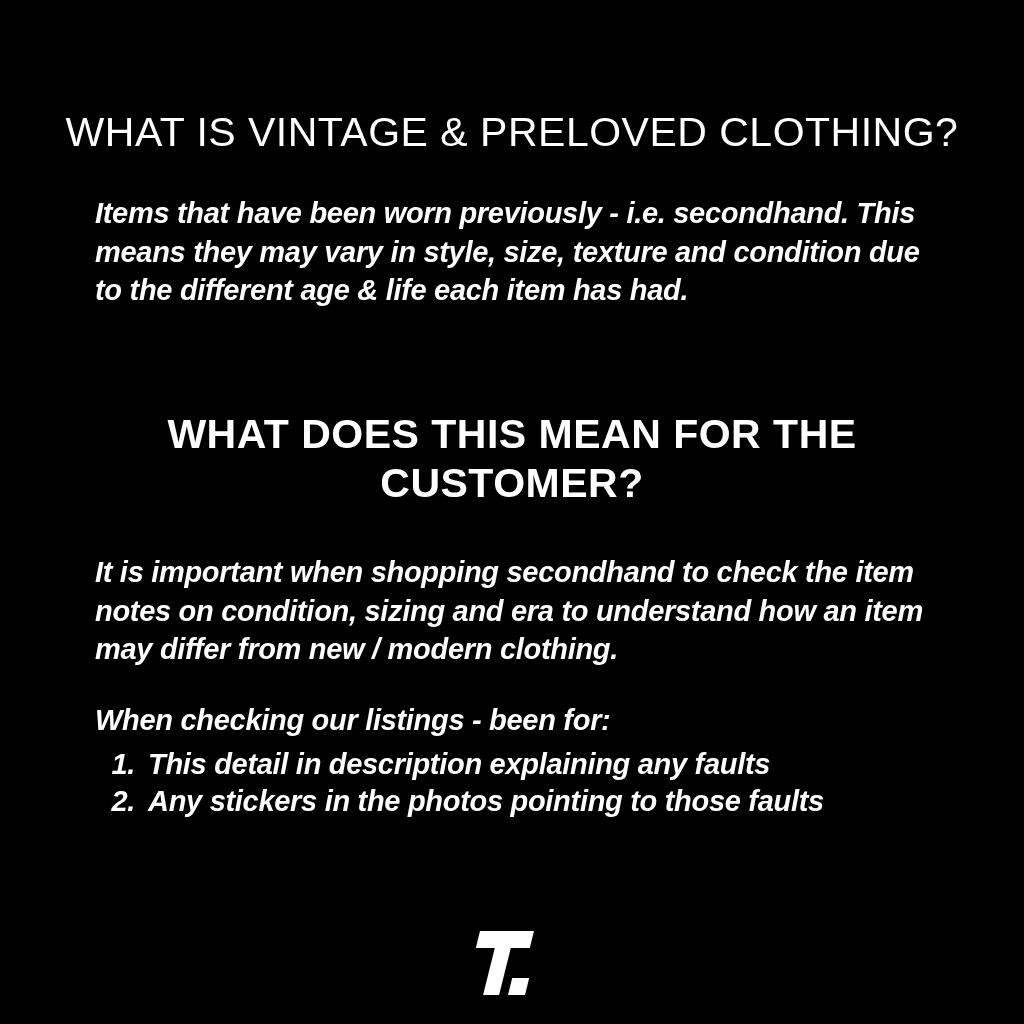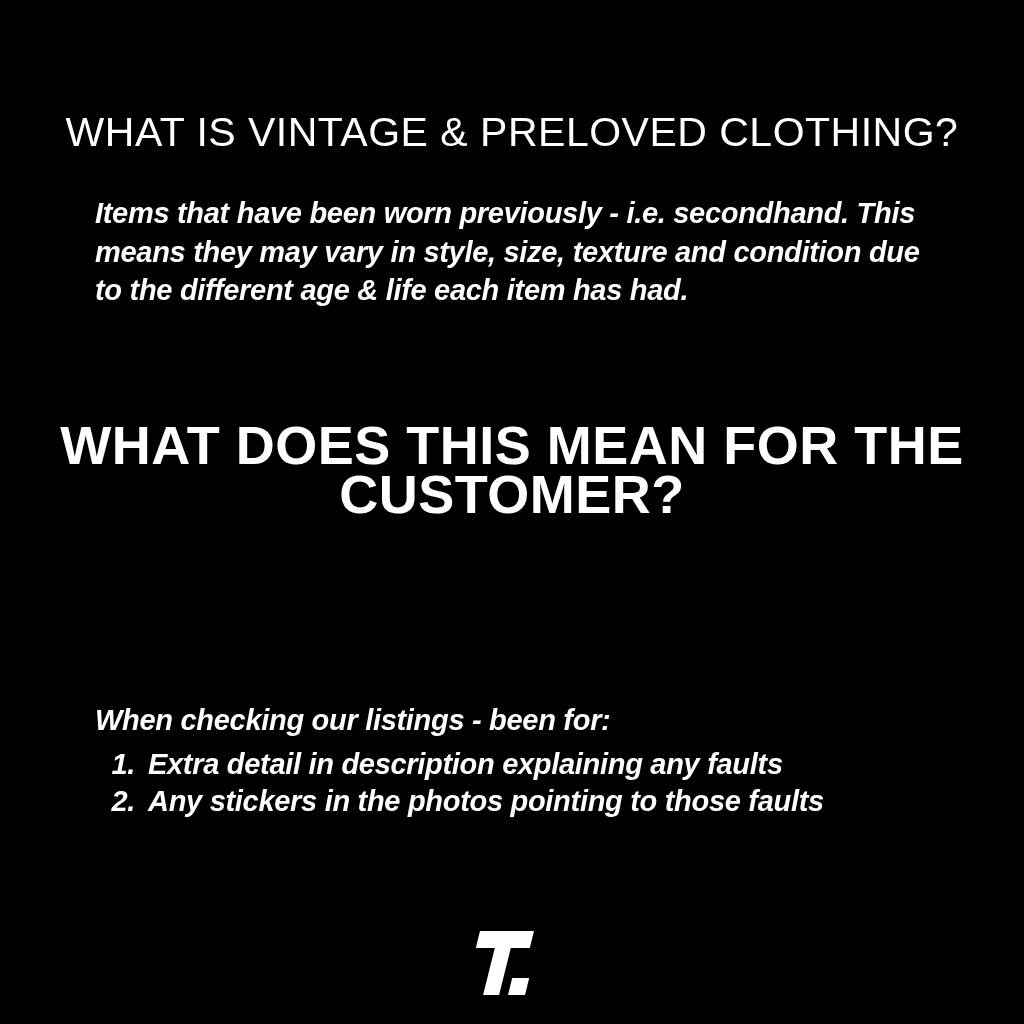--- a/index.html
+++ b/index.html
@@ -41,21 +41,21 @@
     left: 95px;
     width: 860px;
     margin-top: 8px;
   }
   .section-heading {
     position: absolute;
     top: 376px;
     left: 0;
     width: 100%;
     text-align: center;
-    font-size: 54px;
+    font-size: 41px;
     font-weight: 800;
     letter-spacing: 0.5px;
     line-height: 49px;
     white-space: pre-line;
   }
   .section-body {
     position: absolute;
     top: 524px;
     left: 95px;
     width: 870px;
@@ -109,27 +109,30 @@
 
   <h1 class="main-title">WHAT IS VINTAGE &amp; PRELOVED CLOTHING?</h1>
 
   <p class="para intro-paragraph">Items that have been worn previously - i.e. secondhand. This
 means they may vary in style, size, texture and condition due
 to the different age &amp; life each item has had.</p>
 
   <h2 class="section-heading">WHAT DOES THIS MEAN FOR THE
 CUSTOMER?</h2>
 
+  <p class="para section-body">It is important when shopping secondhand to check the item
+notes on condition, sizing and era to understand how an item
+may differ from new / modern clothing.</p>
 
   <p class="para listing-intro">When checking our listings - been for:</p>
 
   <ol class="checklist">
     <li>
       <span class="num">1.</span>
-      <span>Extra detail in description explaining any faults</span>
+      <span>This detail in description explaining any faults</span>
     </li>
     <li>
       <span class="num">2.</span>
       <span>Any stickers in the photos pointing to those faults</span>
     </li>
   </ol>
 
   <div class="brand-logo" role="img" aria-label="T.">
     <svg viewBox="0 0 80 64" xmlns="http://www.w3.org/2000/svg" aria-hidden="true">
 

